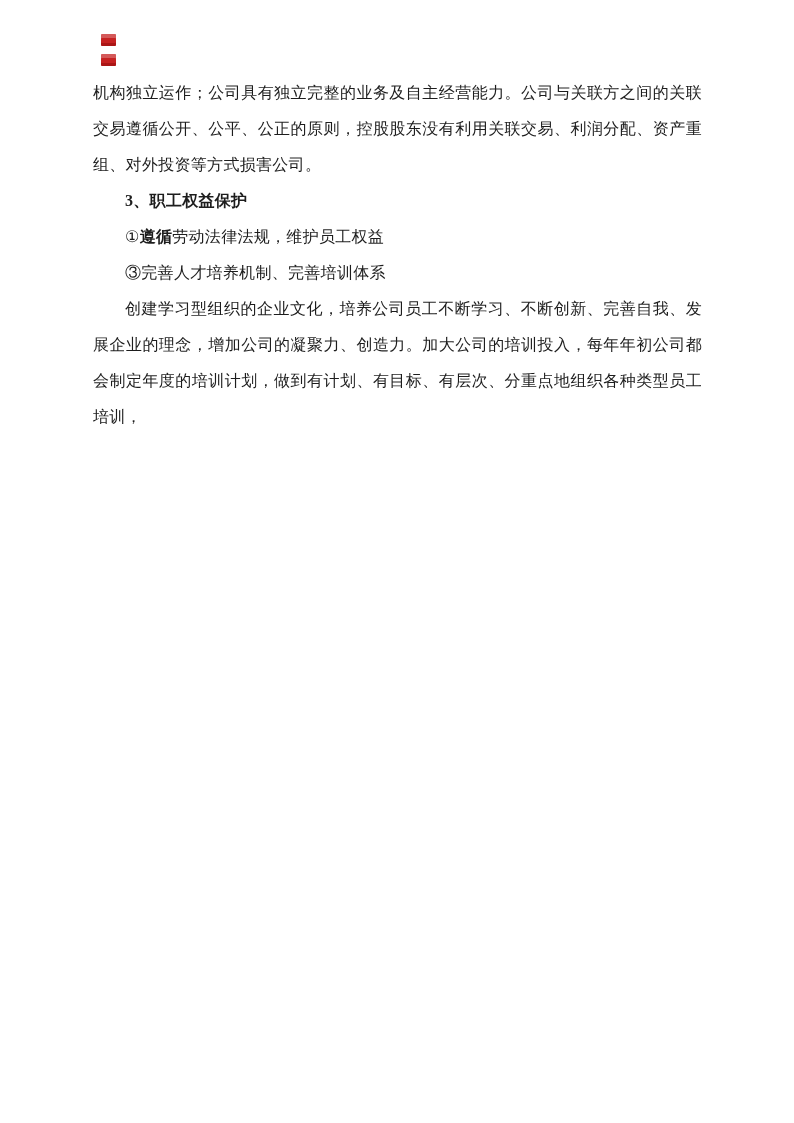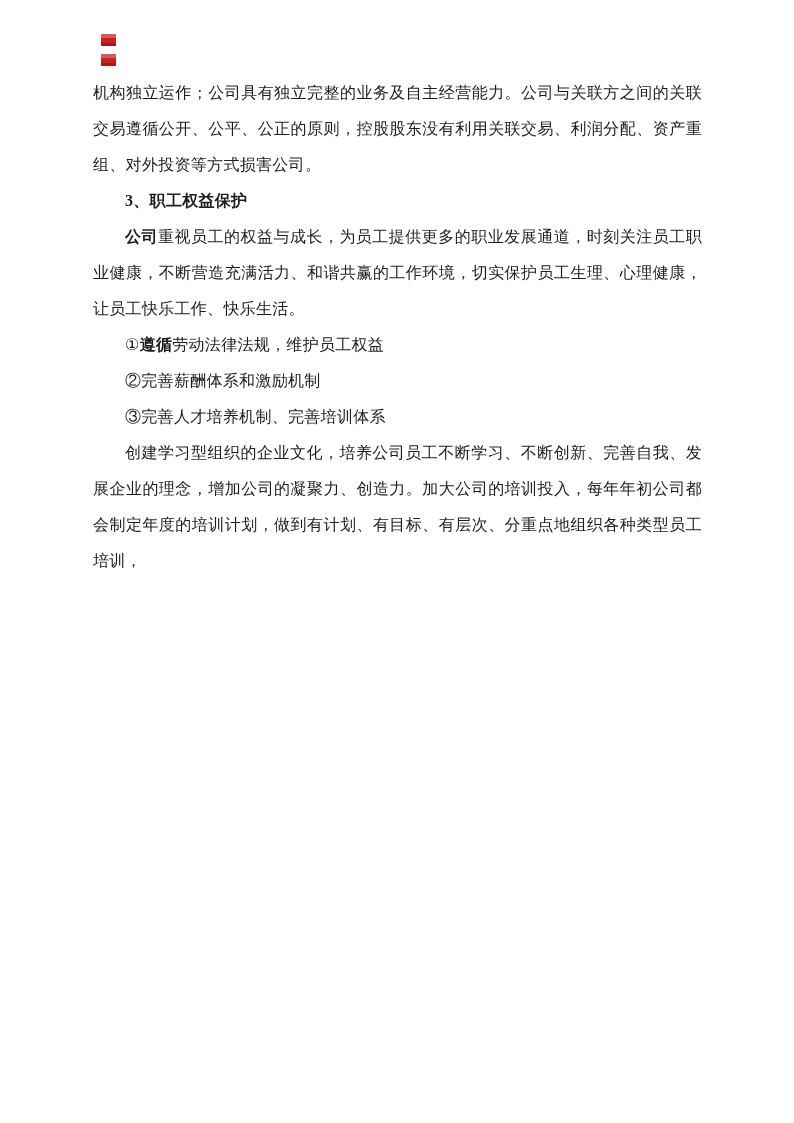--- a/index.html
+++ b/index.html
@@ -48,26 +48,24 @@
 
   <span class="mark mark1"></span>
   <span class="mark mark2"></span>
 
   <div class="content">
 
     <p>机构独立运作；公司具有独立完整的业务及自主经营能力。公司与关联方之间的关联交易遵循公开、公平、公正的原则，控股股东没有利用关联交易、利润分配、资产重组、对外投资等方式损害公司。</p>
 
     <div class="heading">3、职工权益保护</div>
 
-    <p class="indent"><span class="lead-bold">公司</span><span>重视员工的权益与成长，为员工提供更多的职业发展通道，时刻关注员工职业健康，不断营造充满活力、和谐共赢的工作环境，切实保护员工生理、心理健康，让员工快乐工作、快乐生活。</span></p>
 
     <p class="indent"><span>①</span><span class="lead-bold">遵循</span><span>劳动法律法规，维护员工权益</span></p>
 
 
-    <p class="indent">②完善薪酬体系和激励机制</p>
 
 
     <p class="indent">③完善人才培养机制、完善培训体系</p>
 
 
     <p class="indent">创建学习型组织的企业文化，培养公司员工不断学习、不断创新、完善自我、发展企业的理念，增加公司的凝聚力、创造力。加大公司的培训投入，每年年初公司都会制定年度的培训计划，做到有计划、有目标、有层次、分重点地组织各种类型员工培训，</p>
 
   </div>
 </div>
 

